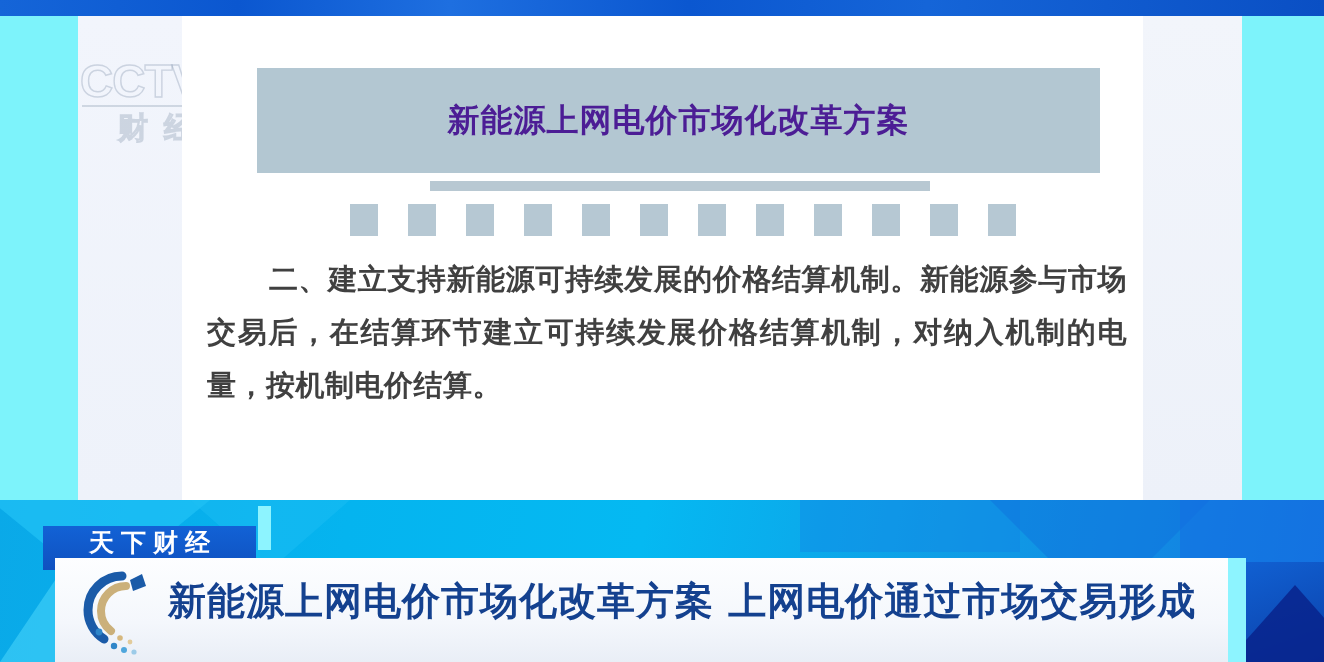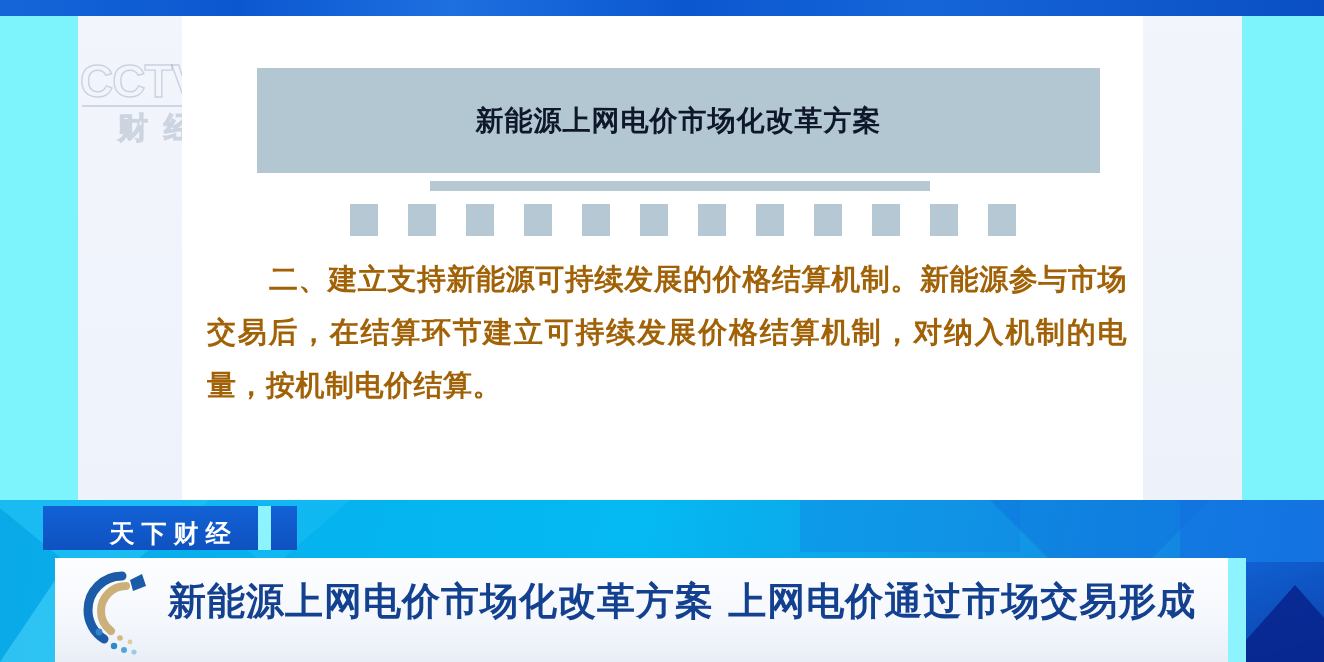--- a/index.html
+++ b/index.html
@@ -90,23 +90,23 @@
 
   
   .title-band {
     position:absolute; left:75px; top:30px;
     width:843px; height:105px;
     background:#b3c7d2;
     display:flex; align-items:center; justify-content:center;
   }
   .title-text {
     font-family:Liberation Serif, serif;
-    font-size:28px; font-weight:bold;
+    font-size:32px; font-weight:bold;
     letter-spacing:1px;
-    color:#0f172a;
+    color:#4c1d95;
     white-space:nowrap;
   }
 
   
   .div-bar {
     position:absolute; left:248px; top:143px;
     width:500px; height:10px;
     background:#b8c8d2;
   }
   .sq-row {
@@ -119,21 +119,21 @@
   }
 
   
   .body-text {
     position:absolute; left:25px; top:215px;
     width:920px;
     font-family:Liberation Sans, sans-serif;
     font-size:29px;
     font-weight:bold;
     line-height:53px;
-    color:#a16207;
+    color:#404040;
     text-indent:62px;
     letter-spacing:0.5px;
     text-align:justify;
   }
 
   
   .lower-zone {
     position:absolute; left:0; top:500px; width:1324px; height:162px;
     background:linear-gradient(100deg,#0aa9e8 0%,#05b4ef 26%,#05b9f2 48%,#0f9fe6 70%,#1477e0 100%);
     overflow:hidden;
@@ -156,24 +156,24 @@
   .f6 { left:1150px; top:62px; width:180px; height:100px;
         background:linear-gradient(160deg,#1269dd 0%,#0b3fa8 100%); }
   .f7 { left:1215px; top:85px; width:0; height:0;
         border-left:80px solid transparent; border-right:80px solid transparent;
         border-bottom:90px solid rgba(8,35,140,0.85); }
   .f8 { left:800px; top:0px; width:220px; height:52px;
         background:rgba(18,128,230,0.38); }
 
   
   .prog-tab {
-    position:absolute; left:43px; top:506px;
-    width:254px; height:44px;
+    position:absolute; left:43px; top:526px;
+    width:213px; height:44px;
     background:linear-gradient(180deg,#1262d6 0%,#0f51c0 100%);
-    display:flex; align-items:flex-end; justify-content:center;
+    display:flex; align-items:flex-start; justify-content:center;
   }
   .prog-tab-text {
     font-family:"DejaVu Sans", sans-serif;
     font-size:25px; font-weight:bold; letter-spacing:7px;
     color:#ffffff;
     text-indent:7px;
   }
   .tab-accent {
     position:absolute; left:258px; top:506px;
     width:13px; height:44px;

